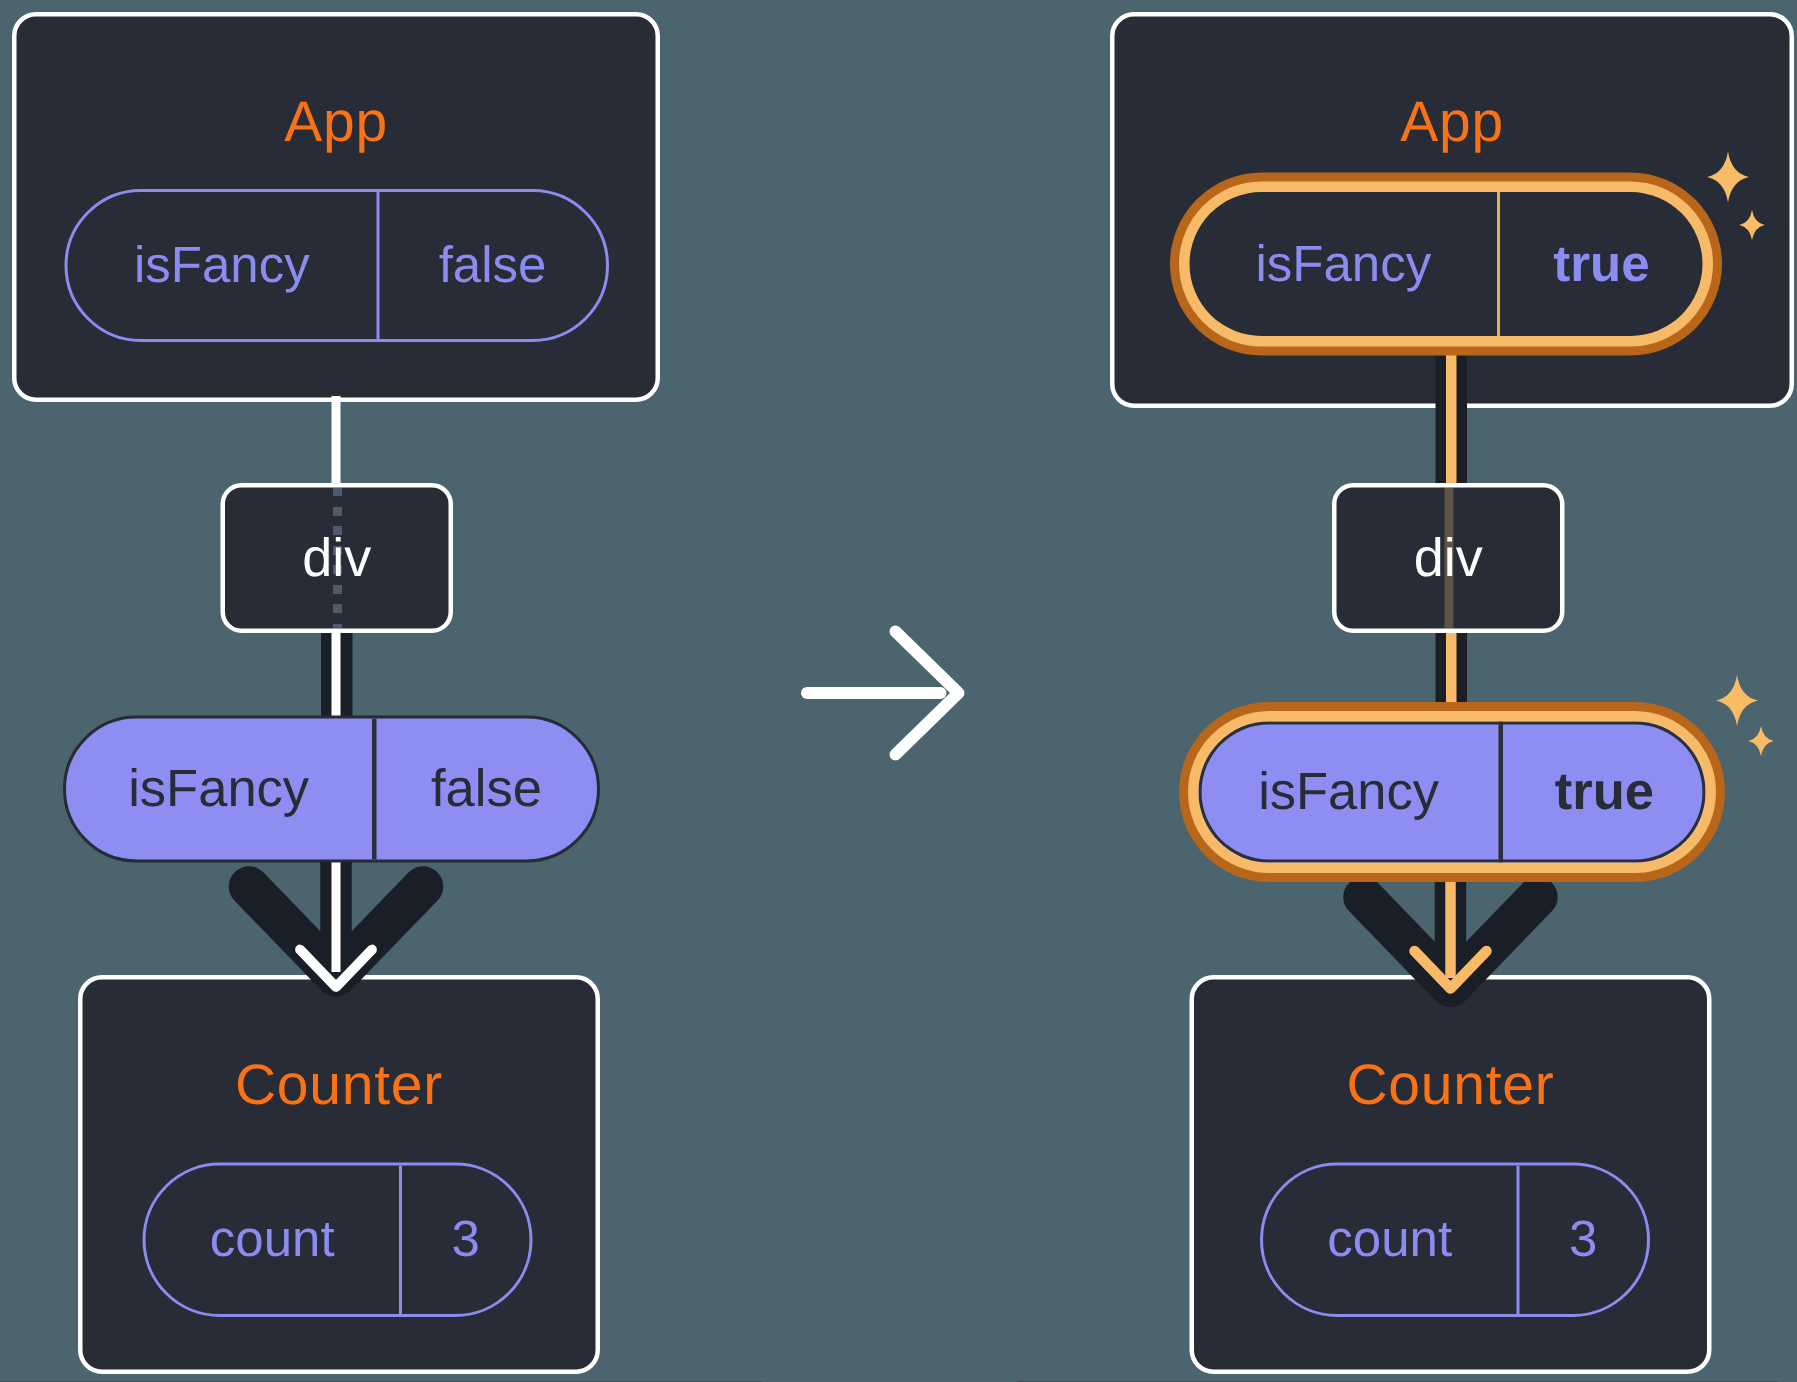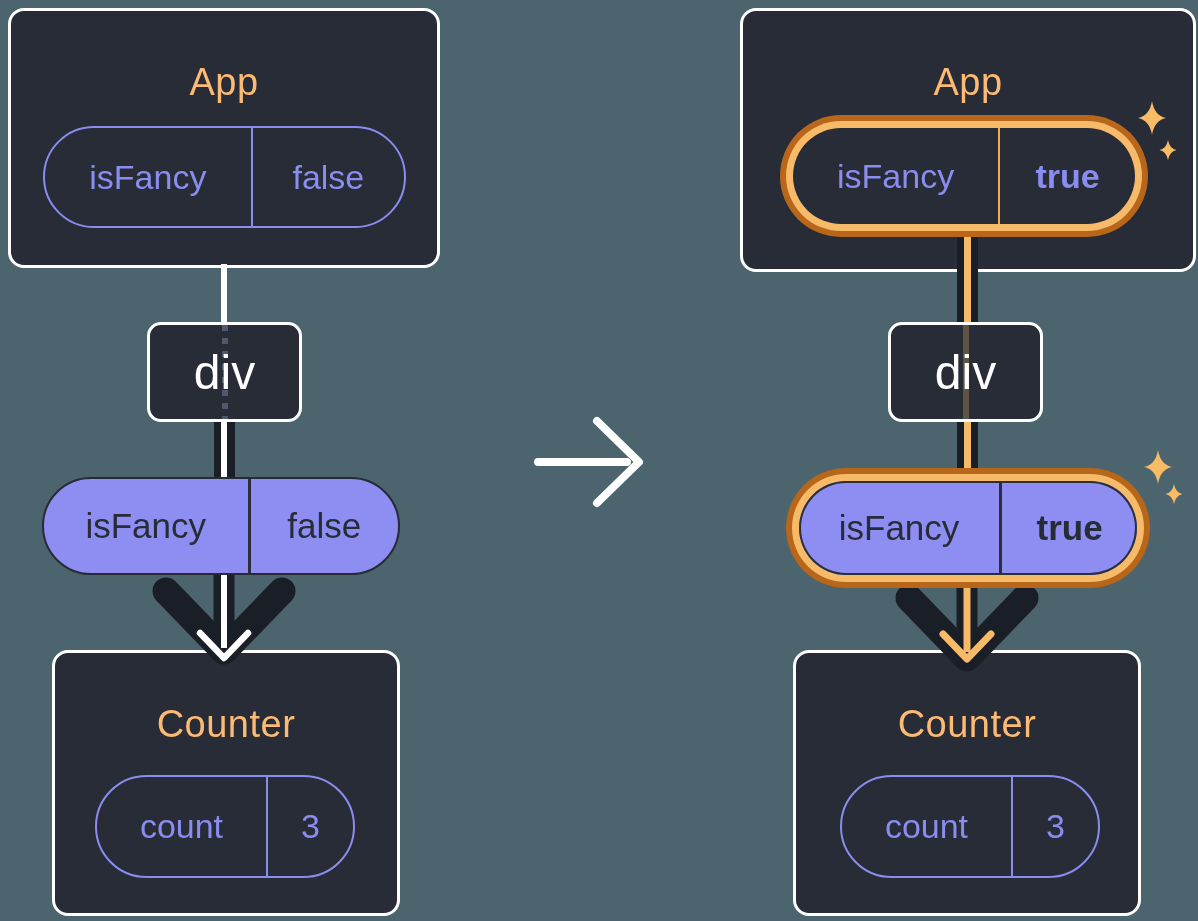--- a/index.html
+++ b/index.html
@@ -6,23 +6,23 @@
     --background:#4c646e; --card:#272c36; --card-border:#ffffff;
     --purple:#8a8cf0; --purple-fill:#8d8df2; --text-dark:#272c36;
     --arrow-dark:#1a1e26; --orange:#b8661a; --orange-light:#f7ba68;
     --sparkle:#f8bb66; --white:#ffffff;
   }
   *{margin:0;padding:0;box-sizing:border-box;}
   body{background:#333;font-family:"Liberation Sans",sans-serif;}
   .canvas{position:relative;width:1198px;height:921px;background:var(--background);overflow:hidden;}
   .abs{position:absolute;}
   .card{position:absolute;background:var(--card);border:3px solid var(--card-border);border-radius:16px;z-index:1;}
-  .title{position:absolute;left:0;width:100%;text-align:center;color:#fdba74;font-size:38px;font-weight:500;letter-spacing:.5px;}
+  .title{position:absolute;left:0;width:100%;text-align:center;color:#f97316;font-size:38px;font-weight:500;letter-spacing:.5px;}
   .node{position:absolute;background:var(--card);border:3px solid var(--card-border);border-radius:14px;z-index:3;display:flex;align-items:center;justify-content:center;}
-  .node-label{position:relative;color:#fff;font-size:48px;font-weight:500;z-index:2;}
+  .node-label{position:relative;color:#fff;font-size:36px;font-weight:500;z-index:2;}
   .stripe{position:absolute;top:0;bottom:0;left:calc(50% - 3px);width:6px;z-index:1;}
   .stripe.dotted{background:repeating-linear-gradient(to bottom,rgba(150,162,200,.38) 0 6px,transparent 6px 13px);}
   .stripe.amber{background:rgba(247,186,104,.28);}
   .pill{position:absolute;display:flex;overflow:hidden;}
   .pill.outline{border:2.5px solid var(--purple);border-radius:60px;z-index:2;}
   .pill.filled{background:var(--purple-fill);border:2px solid #262b35;border-radius:49px;z-index:4;}
   .seg{display:flex;align-items:center;justify-content:center;font-size:34px;text-align:center;}
   .seg.last{flex:1;}
   .purple-text{color:var(--purple);}
   .dark-text{color:var(--text-dark);font-size:35px;}

